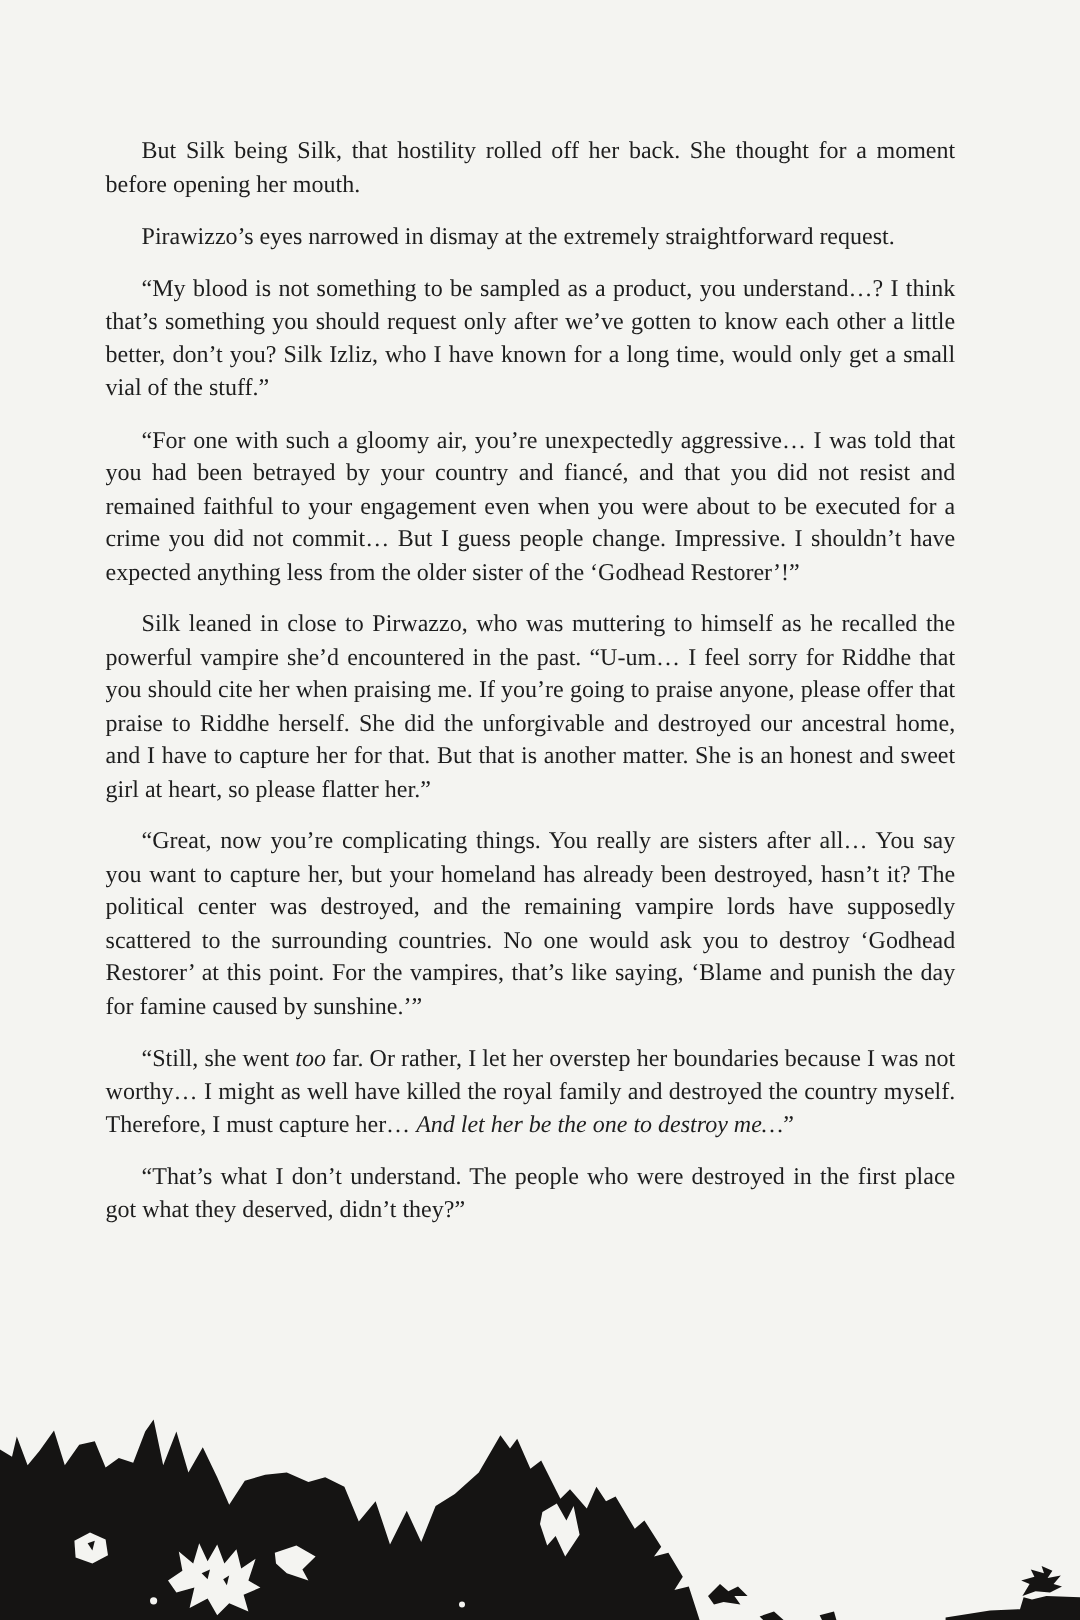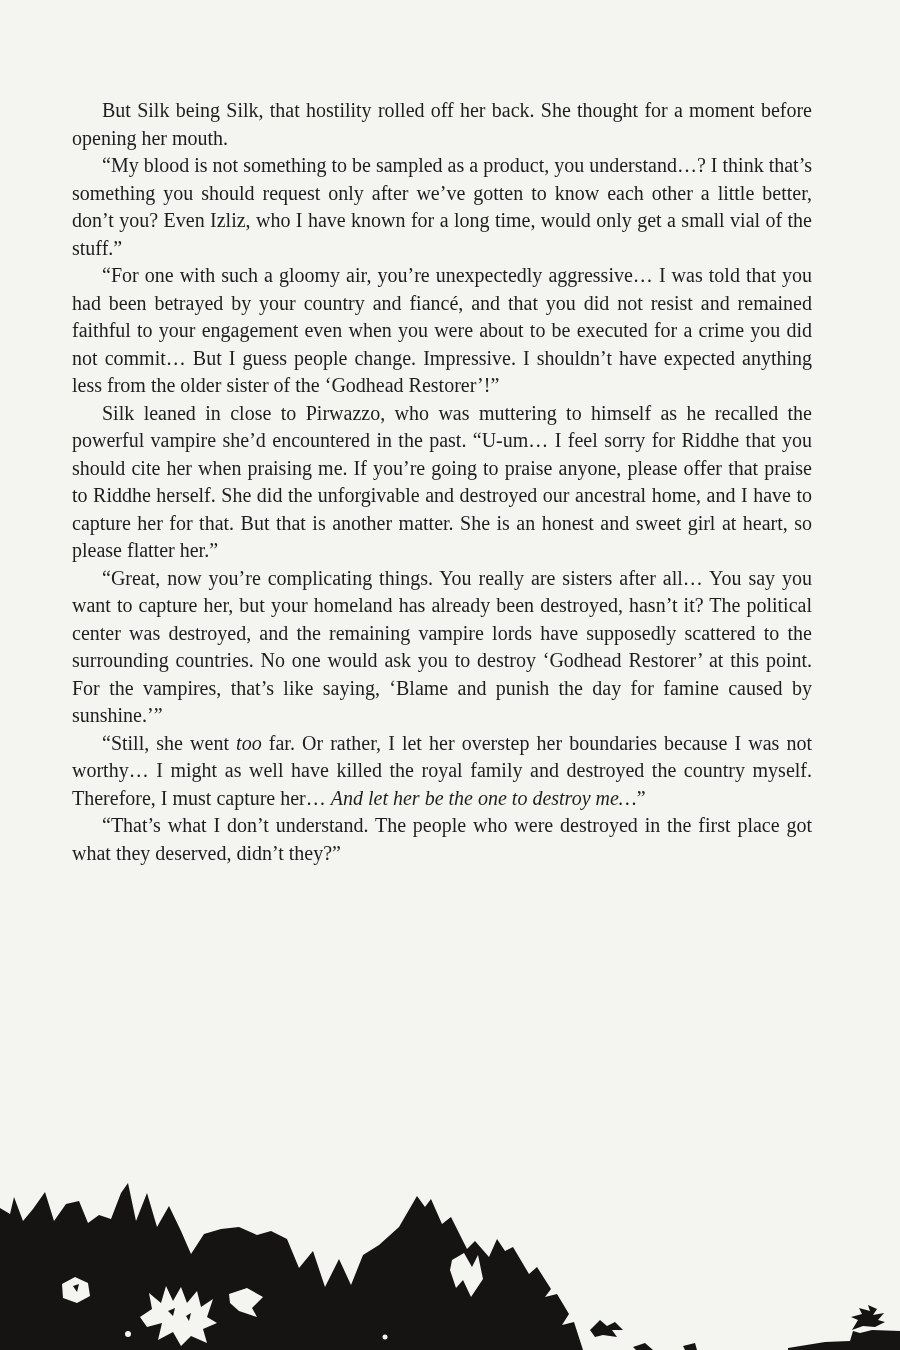--- a/index.html
+++ b/index.html
@@ -22,39 +22,40 @@
   .text-block{
     position:absolute;
     left:72px;top:97px;width:740px;
     color:var(--text);
     font-size:20px;
     line-height:27.5px;
     text-align:justify;
     text-justify:inter-word;
   }
   .text-block p{
-    margin:0;
+    margin:16px;
     text-indent:30px;
   }
   .it{font-style:italic;}
   .ink-art{
     position:absolute;
     left:0;bottom:0;
     width:900px;height:170px;
     display:block;
   }
 </style>
 </head>
 <body>
 
 <div class="page">
 
   <div class="text-block">
       <p><span>But Silk being Silk, that hostility rolled off her back. She thought for a moment before opening her mouth.</span></p>
-      <p><span>“My blood is not something to be sampled as a product, you understand…? I think that’s something you should request only after we’ve gotten to know each other a little better, don’t you? Even Izliz, who I have known for a long time, would only get a small vial of the stuff.”</span></p>
+      <p><span>Pirawizzo’s eyes narrowed in dismay at the extremely straightforward request.</span></p>
+      <p><span>“My blood is not something to be sampled as a product, you understand…? I think that’s something you should request only after we’ve gotten to know each other a little better, don’t you? Silk Izliz, who I have known for a long time, would only get a small vial of the stuff.”</span></p>
       <p><span>“For one with such a gloomy air, you’re unexpectedly aggressive… I was told that you had been betrayed by your country and fiancé, and that you did not resist and remained faithful to your engagement even when you were about to be executed for a crime you did not commit… But I guess people change. Impressive. I shouldn’t have expected anything less from the older sister of the ‘Godhead Restorer’!”</span></p>
       <p><span>Silk leaned in close to Pirwazzo, who was muttering to himself as he recalled the powerful vampire she’d encountered in the past. “U-um… I feel sorry for Riddhe that you should cite her when praising me. If you’re going to praise anyone, please offer that praise to Riddhe herself. She did the unforgivable and destroyed our ancestral home, and I have to capture her for that. But that is another matter. She is an honest and sweet girl at heart, so please flatter her.”</span></p>
       <p><span>“Great, now you’re complicating things. You really are sisters after all… You say you want to capture her, but your homeland has already been destroyed, hasn’t it? The political center was destroyed, and the remaining vampire lords have supposedly scattered to the surrounding countries. No one would ask you to destroy ‘Godhead Restorer’ at this point. For the vampires, that’s like saying, ‘Blame and punish the day for famine caused by sunshine.’”</span></p>
       <p><span>“Still, she went </span><span class="it">too</span><span> far. Or rather, I let her overstep her boundaries because I was not worthy… I might as well have killed the royal family and destroyed the country myself. Therefore, I must capture her… </span><span class="it">And let her be the one to destroy me…</span><span>”</span></p>
       <p><span>“That’s what I don’t understand. The people who were destroyed in the first place got what they deserved, didn’t they?”</span></p>
     </div>
 
   <svg class="ink-art" viewBox="0 0 900 170" preserveAspectRatio="none" aria-hidden="true">
 
     <polygon class="ink-fill" points="0,28 10,34 14,17 23,41 33,29 45,12 54,41 66,24 79,21 88,43 99,35 111,39 121,13 128,3

